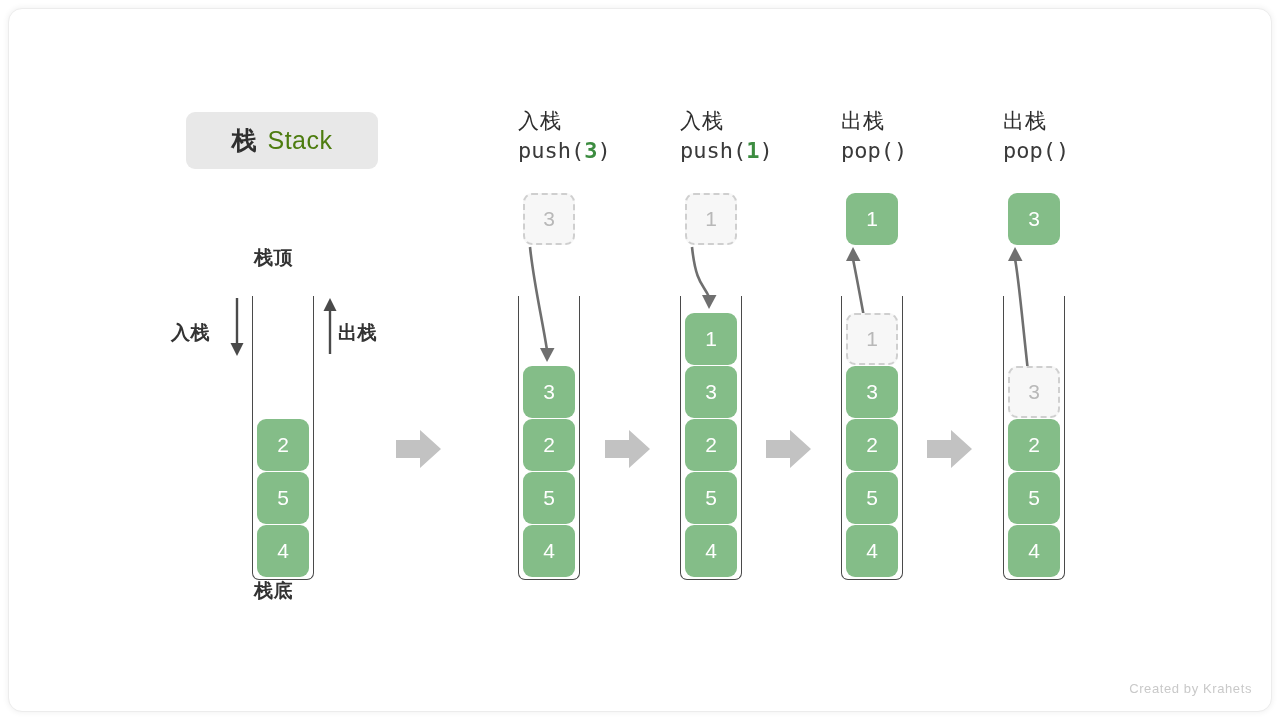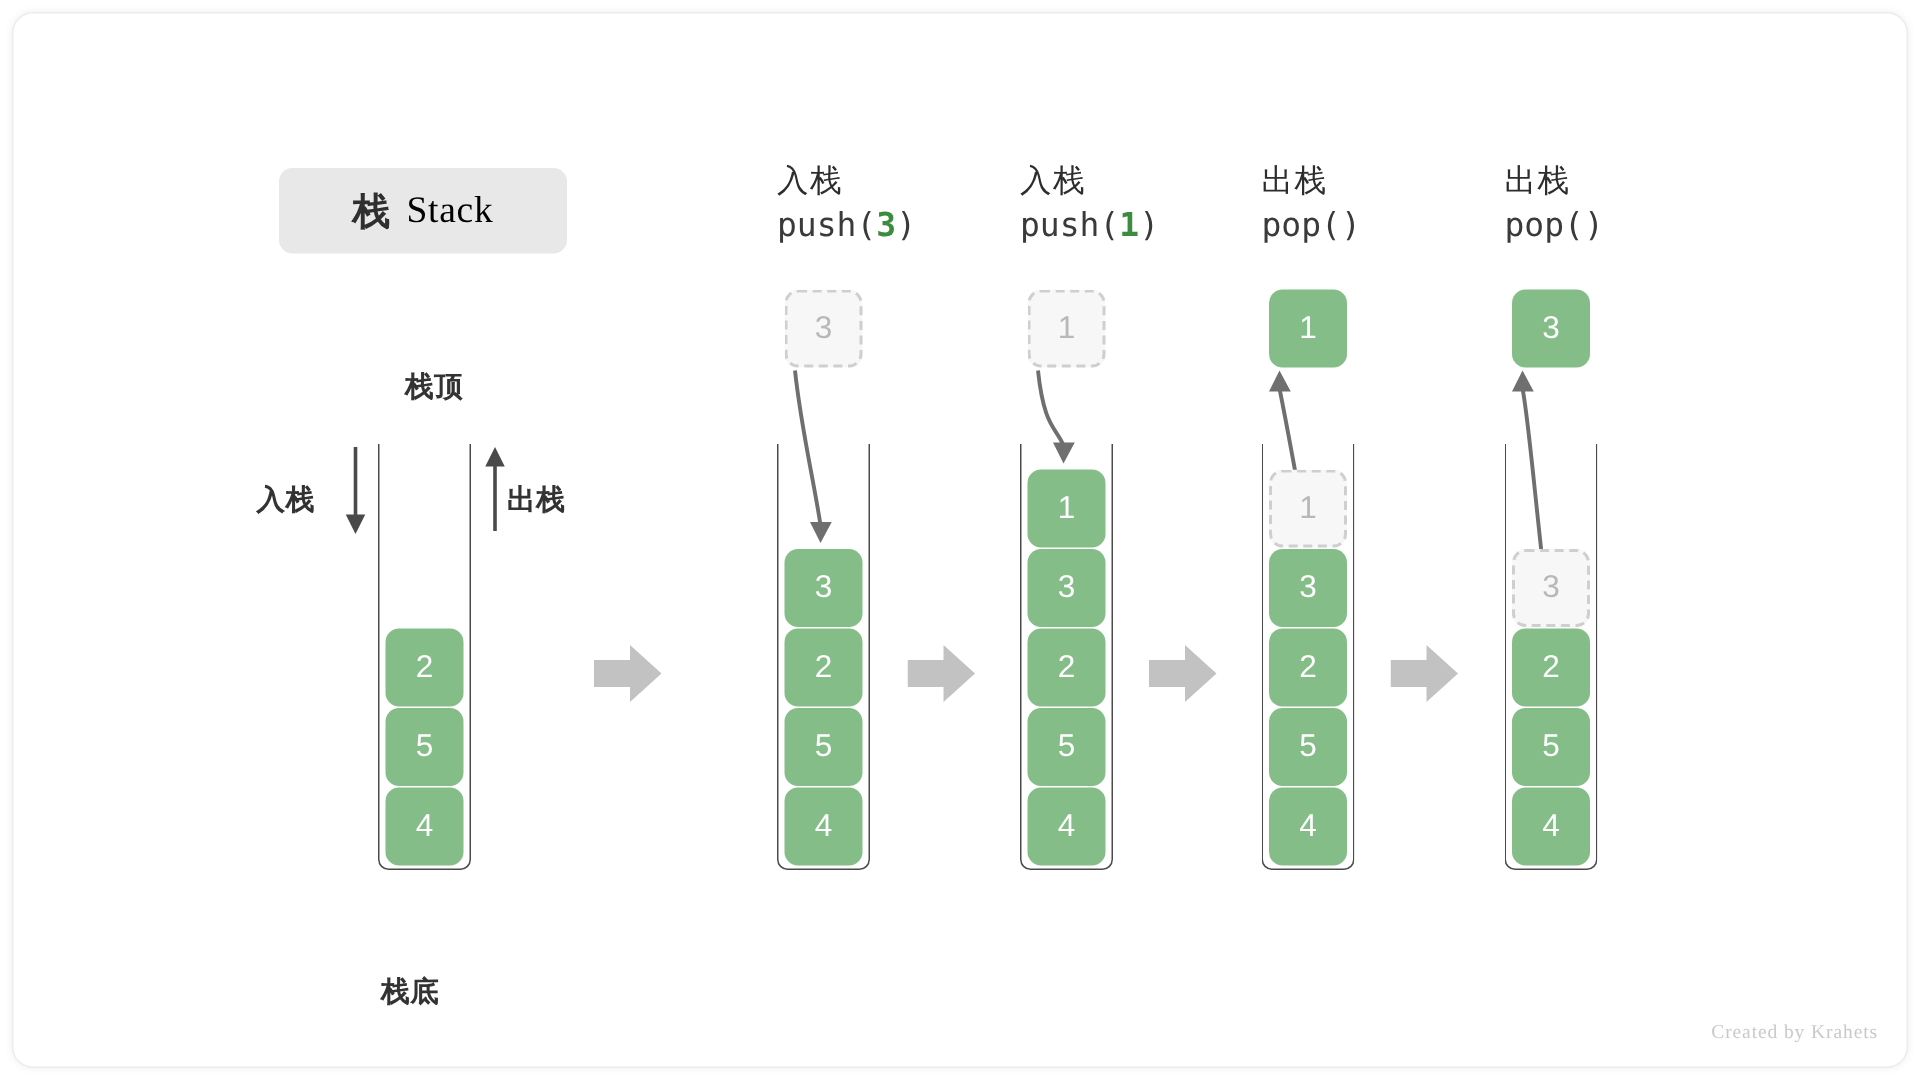--- a/index.html
+++ b/index.html
@@ -50,38 +50,38 @@
     gap: 10px;
   }
   .title-cn {
     font-family: "Liberation Sans", "DejaVu Sans", sans-serif;
     font-size: 25px;
     font-weight: bold;
     color: #2f2f2f;
     letter-spacing: 1px;
   }
   .title-en {
-    font-family: Liberation Serif, serif;
+    font-family: Liberation Sans, sans-serif;
     font-size: 25px;
-    color: #000000;
+    color: #4d7c0f;
     letter-spacing: 0.5px;
   }
 
   
   .lbl-bold-cn {
     position: absolute;
     font-size: 19px;
     font-weight: bold;
     color: #333333;
     white-space: nowrap;
     letter-spacing: 0.5px;
   }
 
-  .top-label  { left: 270px; top: 245px; }
-  .bot-label  { left: 254px; top: 648px; }
+  .top-label  { left: 254px; top: 245px; }
+  .bot-label  { left: 254px; top: 578px; }
   .push-label { left: 171px; top: 320px; }
   .pop-label  { left: 338px; top: 320px; }
 
   
   .dir-arrows {
     position: absolute;
     left: 225px;
     top: 296px;
   }
 
@@ -193,21 +193,21 @@
   .motion-arrow {
     position: absolute;
     pointer-events: none;
   }
 
   
   .credit {
     position: absolute;
     right: 28px;
     bottom: 24px;
-    font-family: Liberation Serif, serif;
+    font-family: Liberation Sans, sans-serif;
     font-size: 13px;
     color: #c9c9c9;
     letter-spacing: 0.6px;
   }
 </style>
 </head>
 <body>
 
 <div id="canvas">
 

